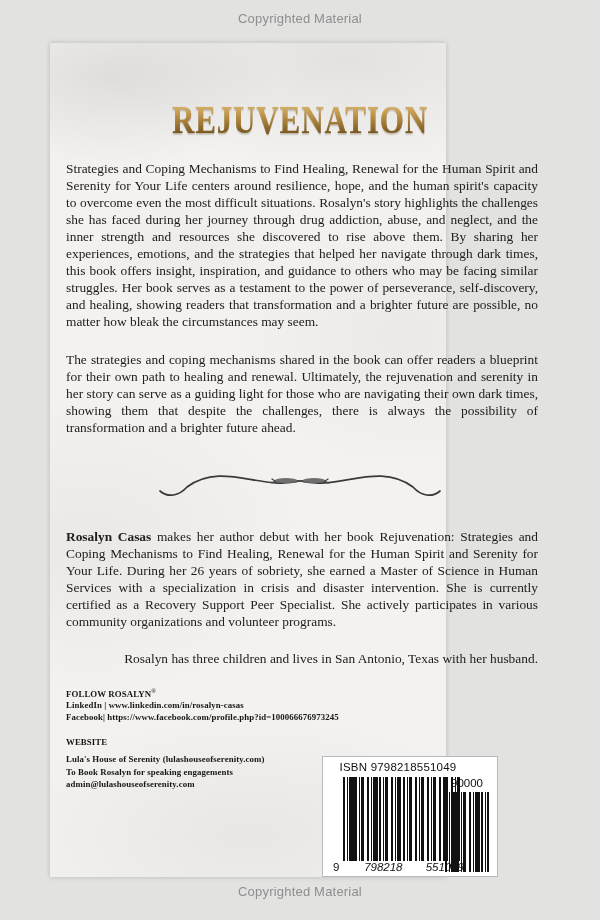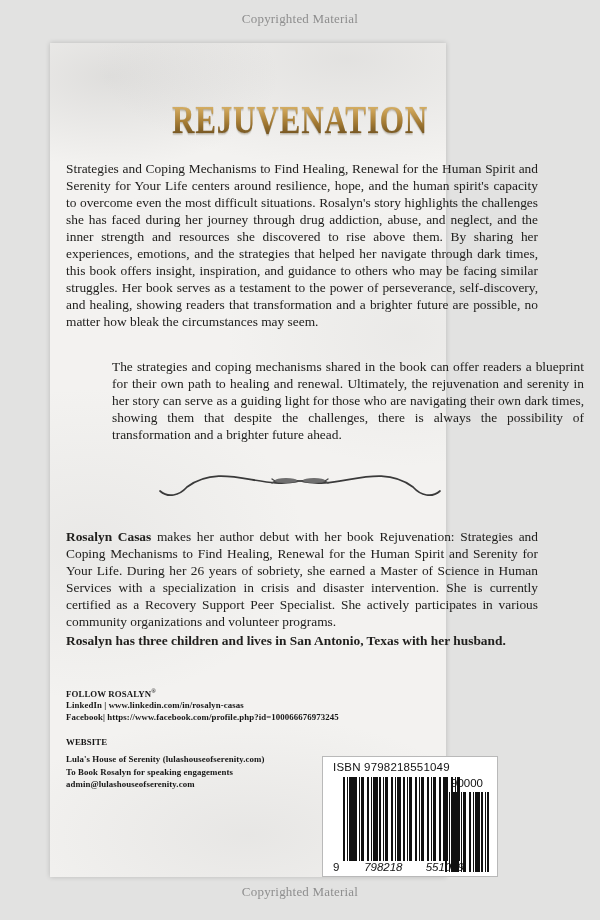--- a/index.html
+++ b/index.html
@@ -7,21 +7,21 @@
   body {
     width:600px; height:920px;
     background:#e2e2e1;
     font-family:"Liberation Serif", serif;
     position:relative;
     overflow:hidden;
   }
   .watermark {
     position:absolute; left:0; width:600px;
     text-align:center;
-    font-family:Liberation Serif, serif;
+    font-family:Liberation Sans, sans-serif;
     font-size:13px; color:#8e8e8e; letter-spacing:.2px;
   }
   .watermark.top { top:11px; }
   .watermark.bottom { top:884px; }
 
   .cover {
     position:absolute; left:50px; top:43px;
     width:396px; height:834px;
     background-color:#f3f2f0;
     background-image:
@@ -47,23 +47,23 @@
     -webkit-text-fill-color:transparent; color:transparent;
     filter:drop-shadow(0 1px 1px rgba(70,50,10,.45));
   }
 
   .para {
     position:absolute; left:16px; width:472px;
     font-size:13.4px; line-height:17px;
     text-align:justify; color:#21201e;
   }
   .p1 { top:117px; }
-  .p2 { top:315px;margin-left:46px; }
+  .p2 { top:308px; }
   .bio { top:485px; }
-  .family { top:589px; text-align:left;font-weight:bold; }
+  .family { top:607px; text-align:right; }
   .bold { font-weight:bold; }
 
   .flourish {
     position:absolute; top:412px; left:100px;
     width:300px; height:48px;
   }
 
   .smallprint {
     position:absolute; left:16px;
     font-size:8.8px; font-weight:bold; line-height:11.5px;
@@ -76,20 +76,21 @@
 
   .barcode {
     position:absolute; left:272px; top:713px;
     width:176px; height:121px;
     background:#fff;
     border:1px solid #b9b9b9;
     font-family:"Liberation Sans", sans-serif;
   }
   .isbn {
     position:absolute; top:4px; left:10px; width:130px;
+    text-align:center;
     font-size:11.5px; color:#111; letter-spacing:.2px; white-space:nowrap;
   }
   .main-code { position:absolute; left:10px; top:20px; width:132px; height:96px; }
   .bars {
     background-image:
       repeating-linear-gradient(90deg, #111 0px, #111 2px, rgba(0,0,0,0) 2px, rgba(0,0,0,0) 6px),
       repeating-linear-gradient(90deg, #111 0px, #111 1px, rgba(0,0,0,0) 1px, rgba(0,0,0,0) 4px),
       repeating-linear-gradient(90deg, rgba(0,0,0,0) 0px, rgba(0,0,0,0) 9px, #111 9px, #111 12px, rgba(0,0,0,0) 12px, rgba(0,0,0,0) 23px);
   }
   .main-code .bars { position:absolute; left:10px; right:2px; top:0; height:84px; }

